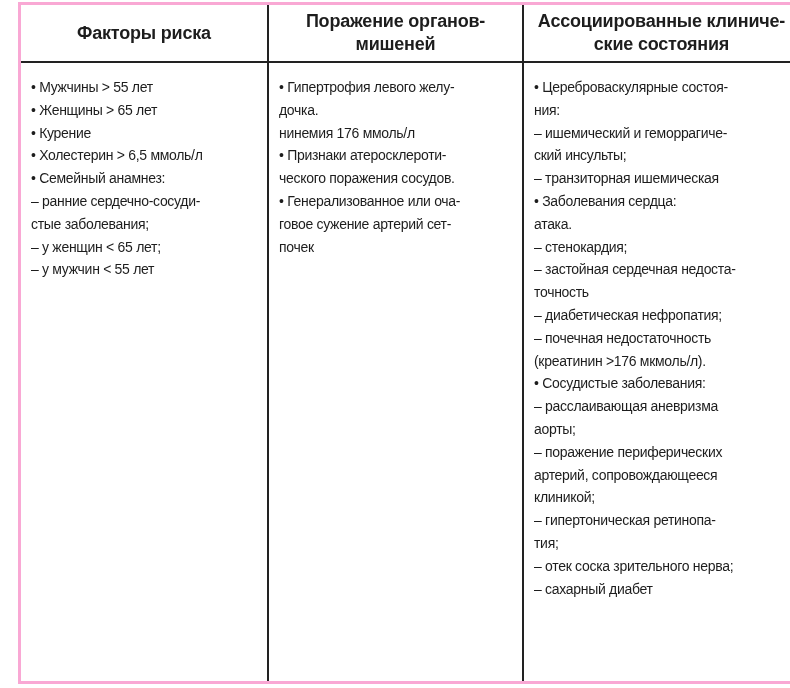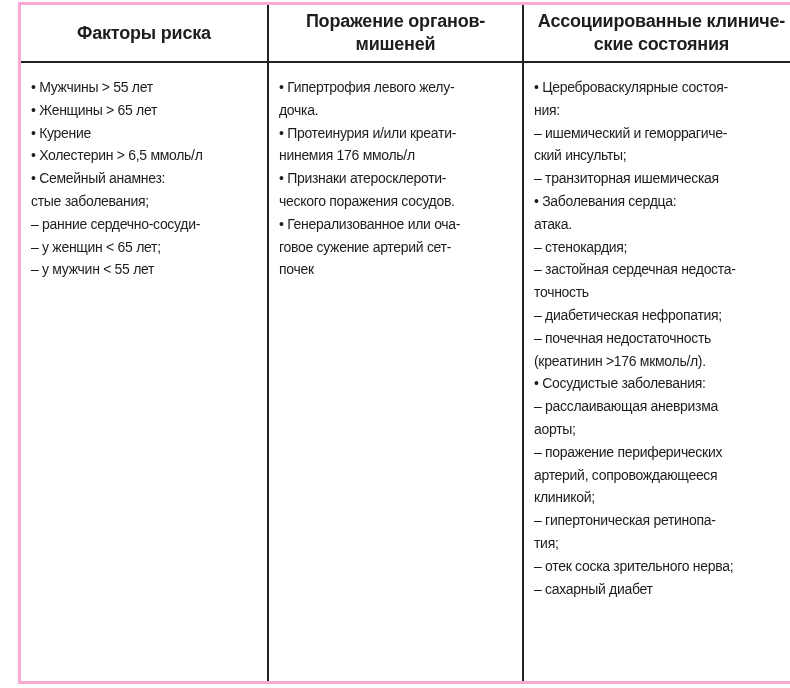--- a/index.html
+++ b/index.html
@@ -66,30 +66,29 @@
         <div class="hline">Ассоциированные клиниче-</div>
         <div class="hline">ские состояния</div>
       </div>
 
     <div class="cell td">
         <div class="line">• Мужчины &gt; 55 лет</div>
         <div class="line">• Женщины &gt; 65 лет</div>
         <div class="line">• Курение</div>
         <div class="line">• Холестерин &gt; 6,5 ммоль/л</div>
         <div class="line">• Семейный анамнез:</div>
+        <div class="line">– ранние сердечно-сосуди-</div>
         <div class="line">стые заболевания;</div>
-        <div class="line">– ранние сердечно-сосуди-</div>
         <div class="line">– у женщин &lt; 65 лет;</div>
         <div class="line">– у мужчин &lt; 55 лет</div>
       </div>
 
     <div class="cell td bl">
         <div class="line">• Гипертрофия левого желу-</div>
         <div class="line">дочка.</div>
-        <div class="line">• Протеинурия и/или креати-</div>
         <div class="line">нинемия 176 ммоль/л</div>
         <div class="line">• Признаки атеросклероти-</div>
         <div class="line">ческого поражения сосудов.</div>
         <div class="line">• Генерализованное или оча-</div>
         <div class="line">говое сужение артерий сет-</div>
         <div class="line">почек</div>
       </div>
 
     <div class="cell td bl">
         <div class="line">• Цереброваскулярные состоя-</div>

